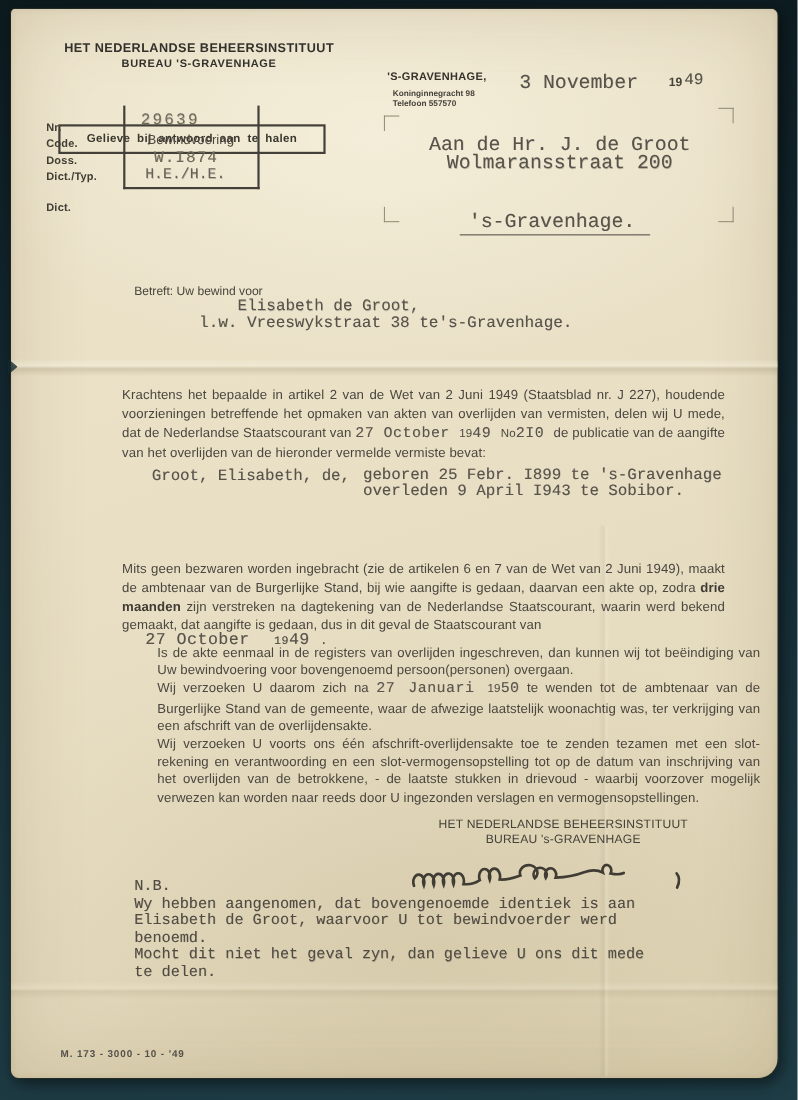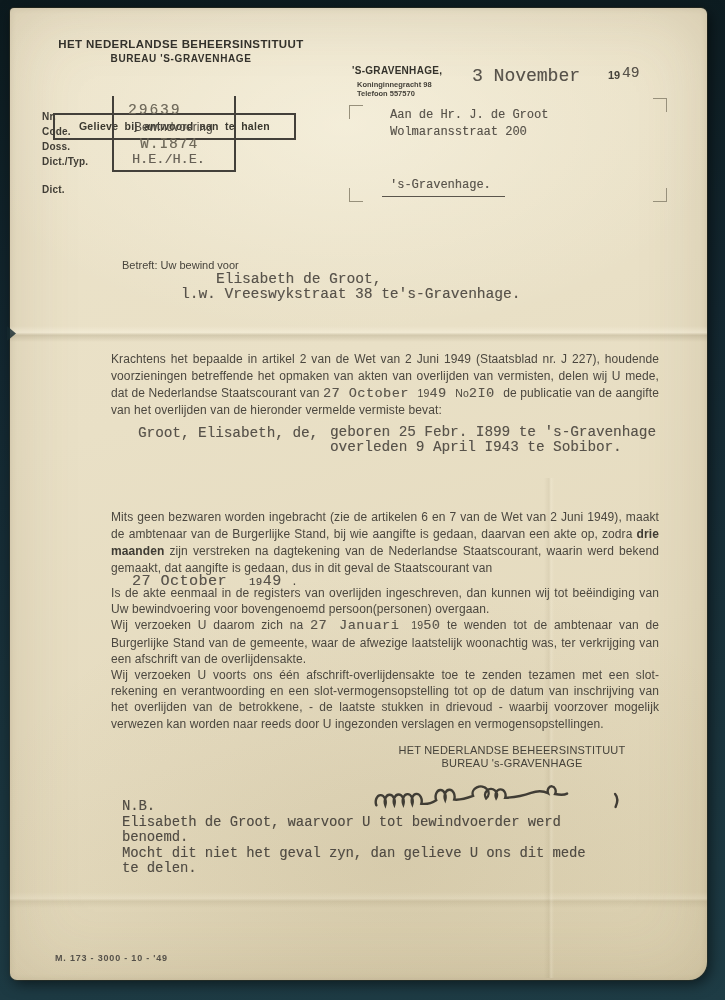--- a/index.html
+++ b/index.html
@@ -68,21 +68,21 @@
   .date-century{ left:598px; top:61px; font-size:11px; font-weight:bold; color:#45423a; }
   .date-year{ left:612px; top:57px; font-size:14.5px; }
 
   
   .mark{ width:14px; height:14px; pointer-events:none; }
   .mark-tl{ left:339px; top:97px;  border-top:1px solid #97907b; border-left:1px solid #97907b; }
   .mark-bl{ left:339px; top:180px; border-bottom:1px solid #97907b; border-left:1px solid #97907b; }
   .mark-tr{ left:643px; top:90px;  border-top:1px solid #97907b; border-right:1px solid #97907b; }
   .mark-br{ left:643px; top:180px; border-bottom:1px solid #97907b; border-right:1px solid #97907b; }
 
-  .recipient{ left:380px; top:99px; font-size:12px; line-height:16.5px; }
+  .recipient{ left:380px; top:116px; font-size:18px; line-height:16.5px;text-align:center; }
   .recipient-underline{ display:inline-block; border-bottom:1.6px solid #5a554c;
     margin-left:-8px; padding-left:8px; padding-right:14px; padding-bottom:2px;margin-top:37px; }
 
   
   .subject-label{ left:112px; top:251px; font-size:11px; color:#47443c; }
   .subject-l1{ left:206px; top:263px; font-size:14.5px; }
   .subject-l2{ left:171px; top:278px; font-size:14.5px; }
 
   
   .p1{ left:101px; top:343px; width:548px; }
@@ -164,21 +164,21 @@
     </div>
 
     <div class="abs p2 body-print justified">
       <span>Mits geen bezwaren worden ingebracht (zie de artikelen 6 en 7 van de Wet van 2 Juni 1949), maakt de ambtenaar van de Burgerlijke Stand, bij wie aangifte is gedaan, daarvan een akte op, zodra </span><span class="bold">drie maanden</span><span> zijn verstreken na dagtekening van de Nederlandse Staatscourant, waarin werd bekend gemaakt, dat aangifte is gedaan, dus in dit geval de Staatscourant van</span>
     </div>
 
     <div class="abs typed typed-date-line">
       <span>27 October</span><span class="gap"></span><span class="inline-print-sm">19</span><span>49</span> <span class="inline-print-sm">.</span>
     </div>
 
-    <div class="abs flow body-print justified" style="line-height:16.2px;">
+    <div class="abs flow body-print justified" style="line-height:16.2px;margin-left:32px;">
       <p>Is de akte eenmaal in de registers van overlijden ingeschreven, dan kunnen wij tot beëindiging van Uw bewindvoering voor bovengenoemd persoon(personen) overgaan.</p>
       <p><span>Wij verzoeken U daarom zich na </span><span class="inline-typed">27 Januari </span><span class="inline-print-sm">19</span><span class="inline-typed">50</span><span> te wenden tot de ambtenaar van de Burgerlijke Stand van de gemeente, waar de afwezige laatstelijk woonachtig was, ter verkrijging van een afschrift van de overlijdensakte.</span></p>
       <p>Wij verzoeken U voorts ons één afschrift-overlijdensakte toe te zenden tezamen met een slot-rekening en verantwoording en een slot-vermogensopstelling tot op de datum van inschrijving van het overlijden van de betrokkene, - de laatste stukken in drievoud - waarbij voorzover mogelijk verwezen kan worden naar reeds door U ingezonden verslagen en vermogensopstellingen.</p>
     </div>
 
     <div class="abs sig-org">
       <div>HET NEDERLANDSE BEHEERSINSTITUUT</div>
       <div>BUREAU 's-GRAVENHAGE</div>
     </div>
     <svg class="abs sig-svg" width="262" height="44" viewBox="0 0 262 44">
@@ -186,20 +186,21 @@
         <path d="M8 30 a5 7 0 1 1 9 0 a5 7 0 1 1 9 0 a5 7 0 1 1 9 0 a5 7 0 1 1 9 0 a5 7 0 1 1 9 0
                  c6 1 10 0 15 -3 a5 7 0 1 1 9 0 a5 7 0 1 1 9 0
                  c7 1 13 -1 19 -3 a8 7 0 1 1 13 3 a6 6 0 1 1 10 0 a5 6 0 1 1 9 0
                  q14 0 26 -4 q10 -3 17 1 a4 5 0 1 1 7 1 q8 2 12 0"></path>
         <path d="M247 27 q4 5 0 13"></path>
       </g>
     </svg>
 
     <div class="abs typed nb">
       <div>N.B.</div>
+      <div>Wy hebben aangenomen, dat bovengenoemde identiek is aan</div>
       <div>Elisabeth de Groot, waarvoor U tot bewindvoerder werd</div>
       <div>benoemd.</div>
       <div>Mocht dit niet het geval zyn, dan gelieve U ons dit mede</div>
       <div>te delen.</div>
     </div>
 
     <div class="abs print form-code">M. 173 - 3000 - 10 - '49</div>
   </div>
 </div>
 

